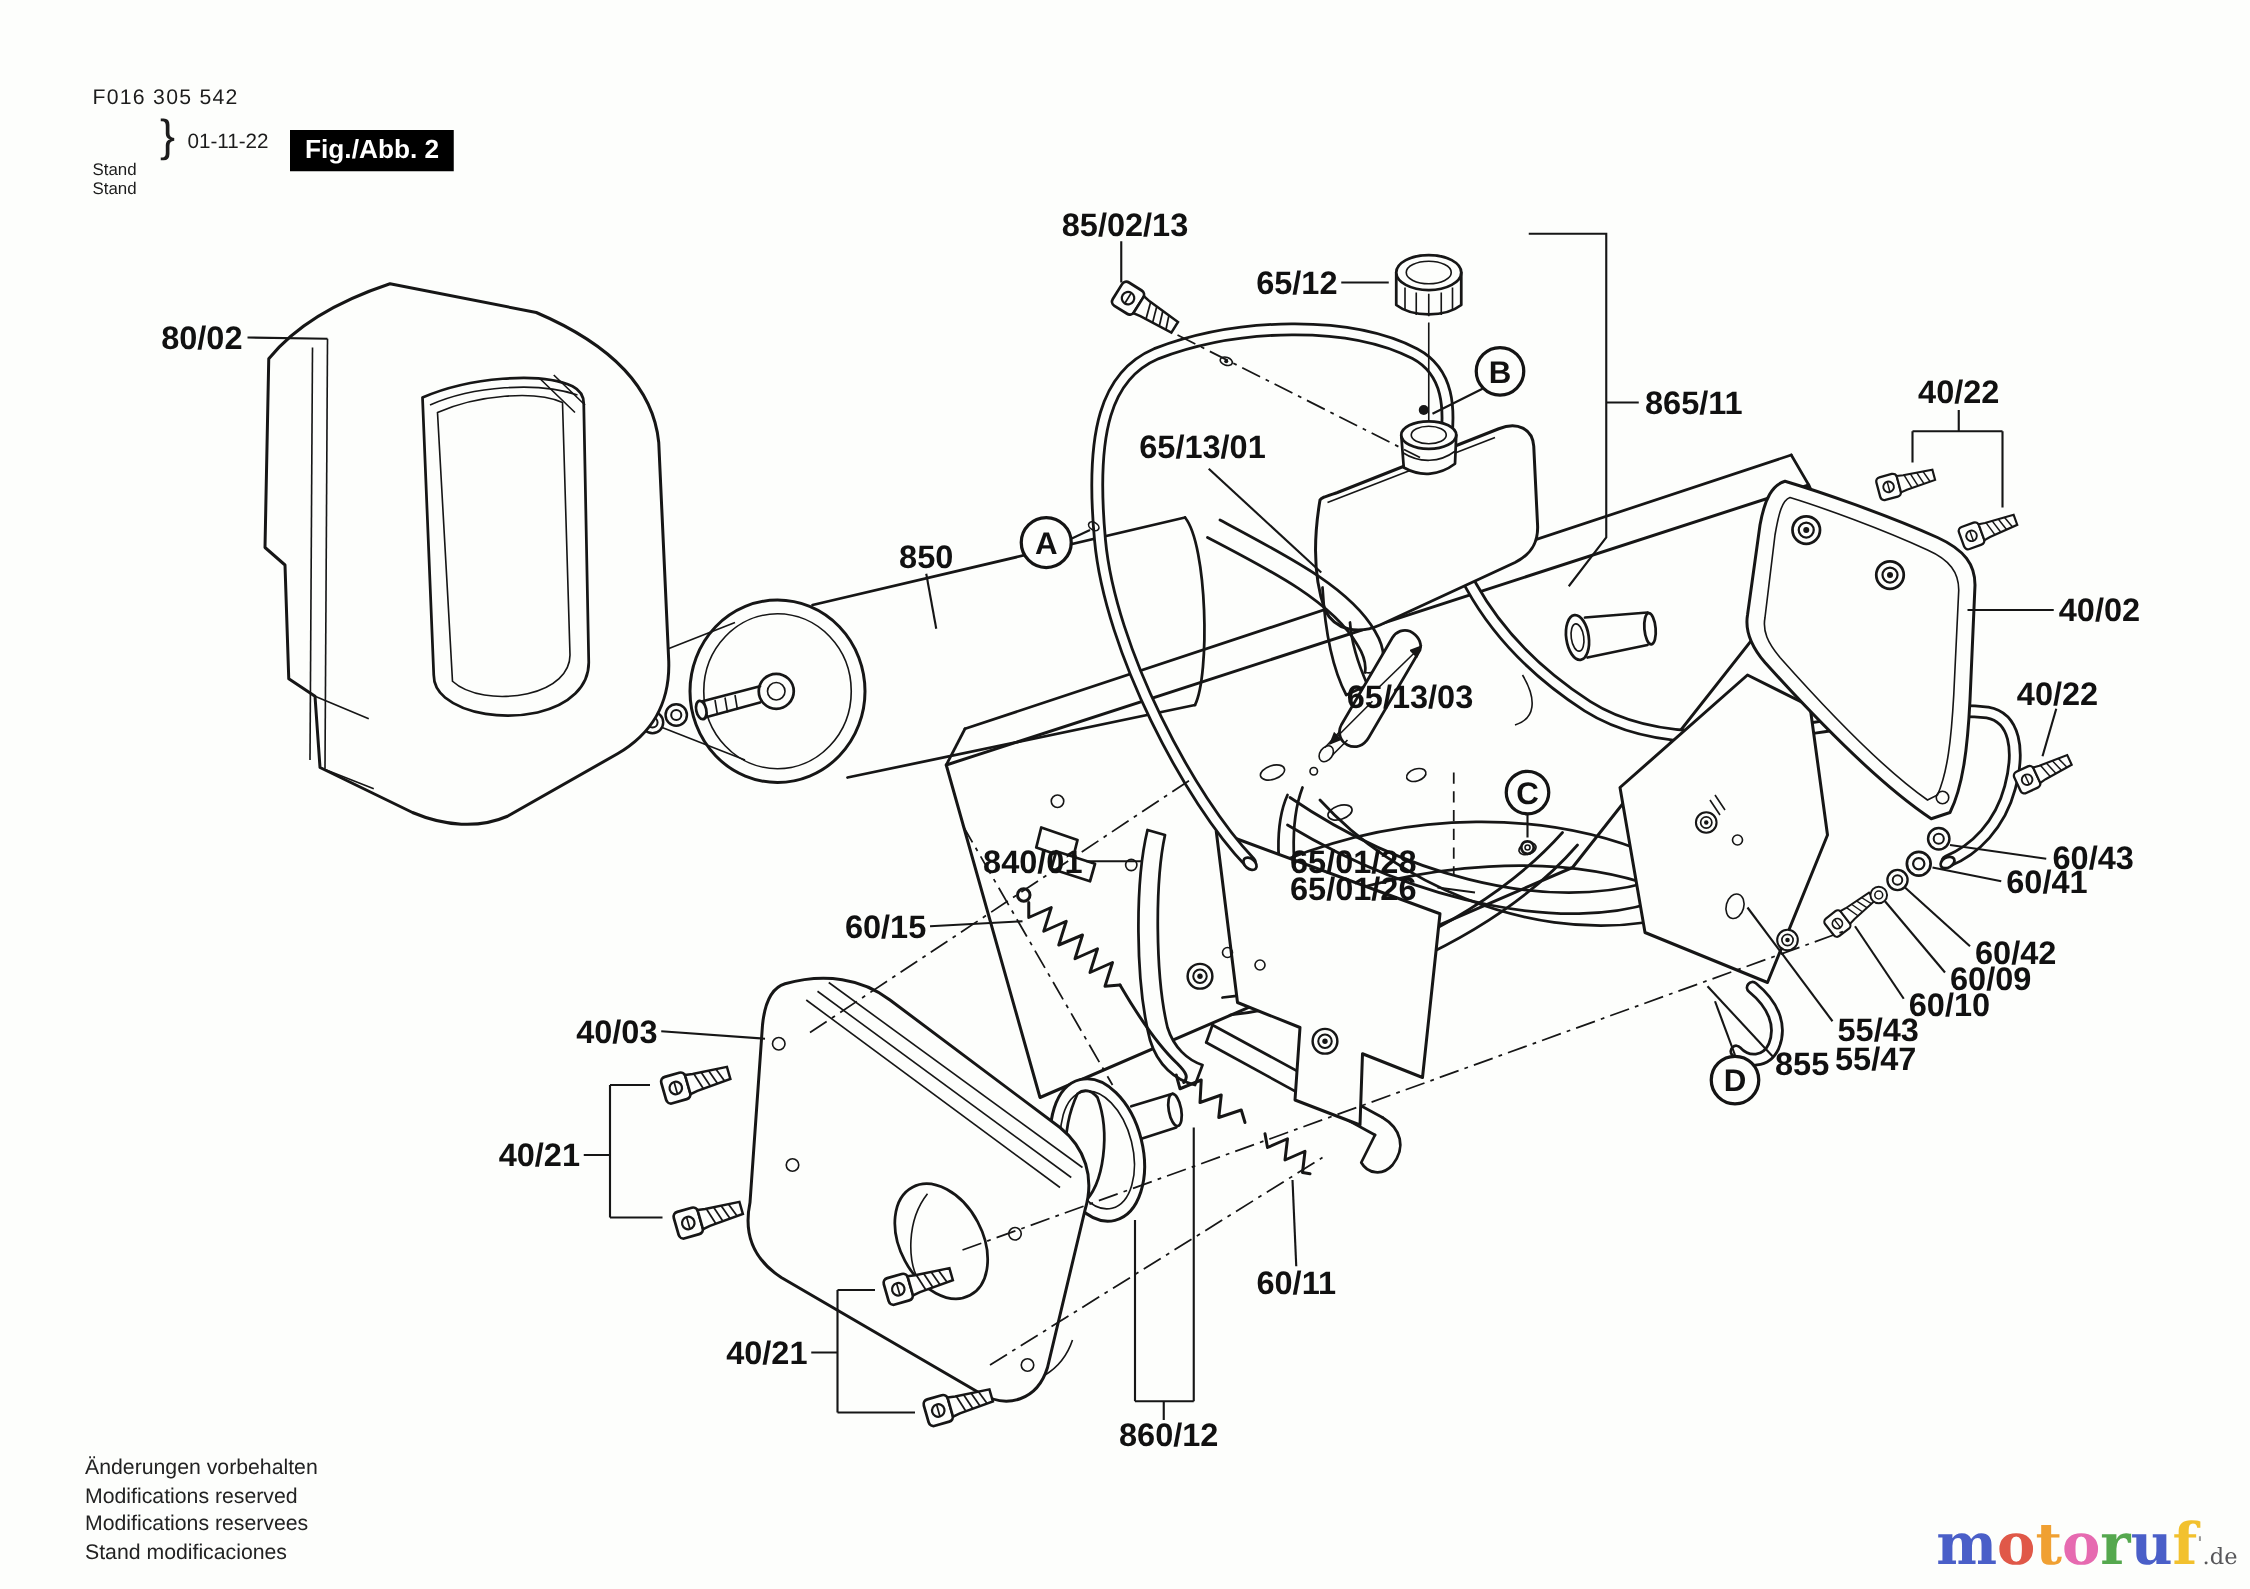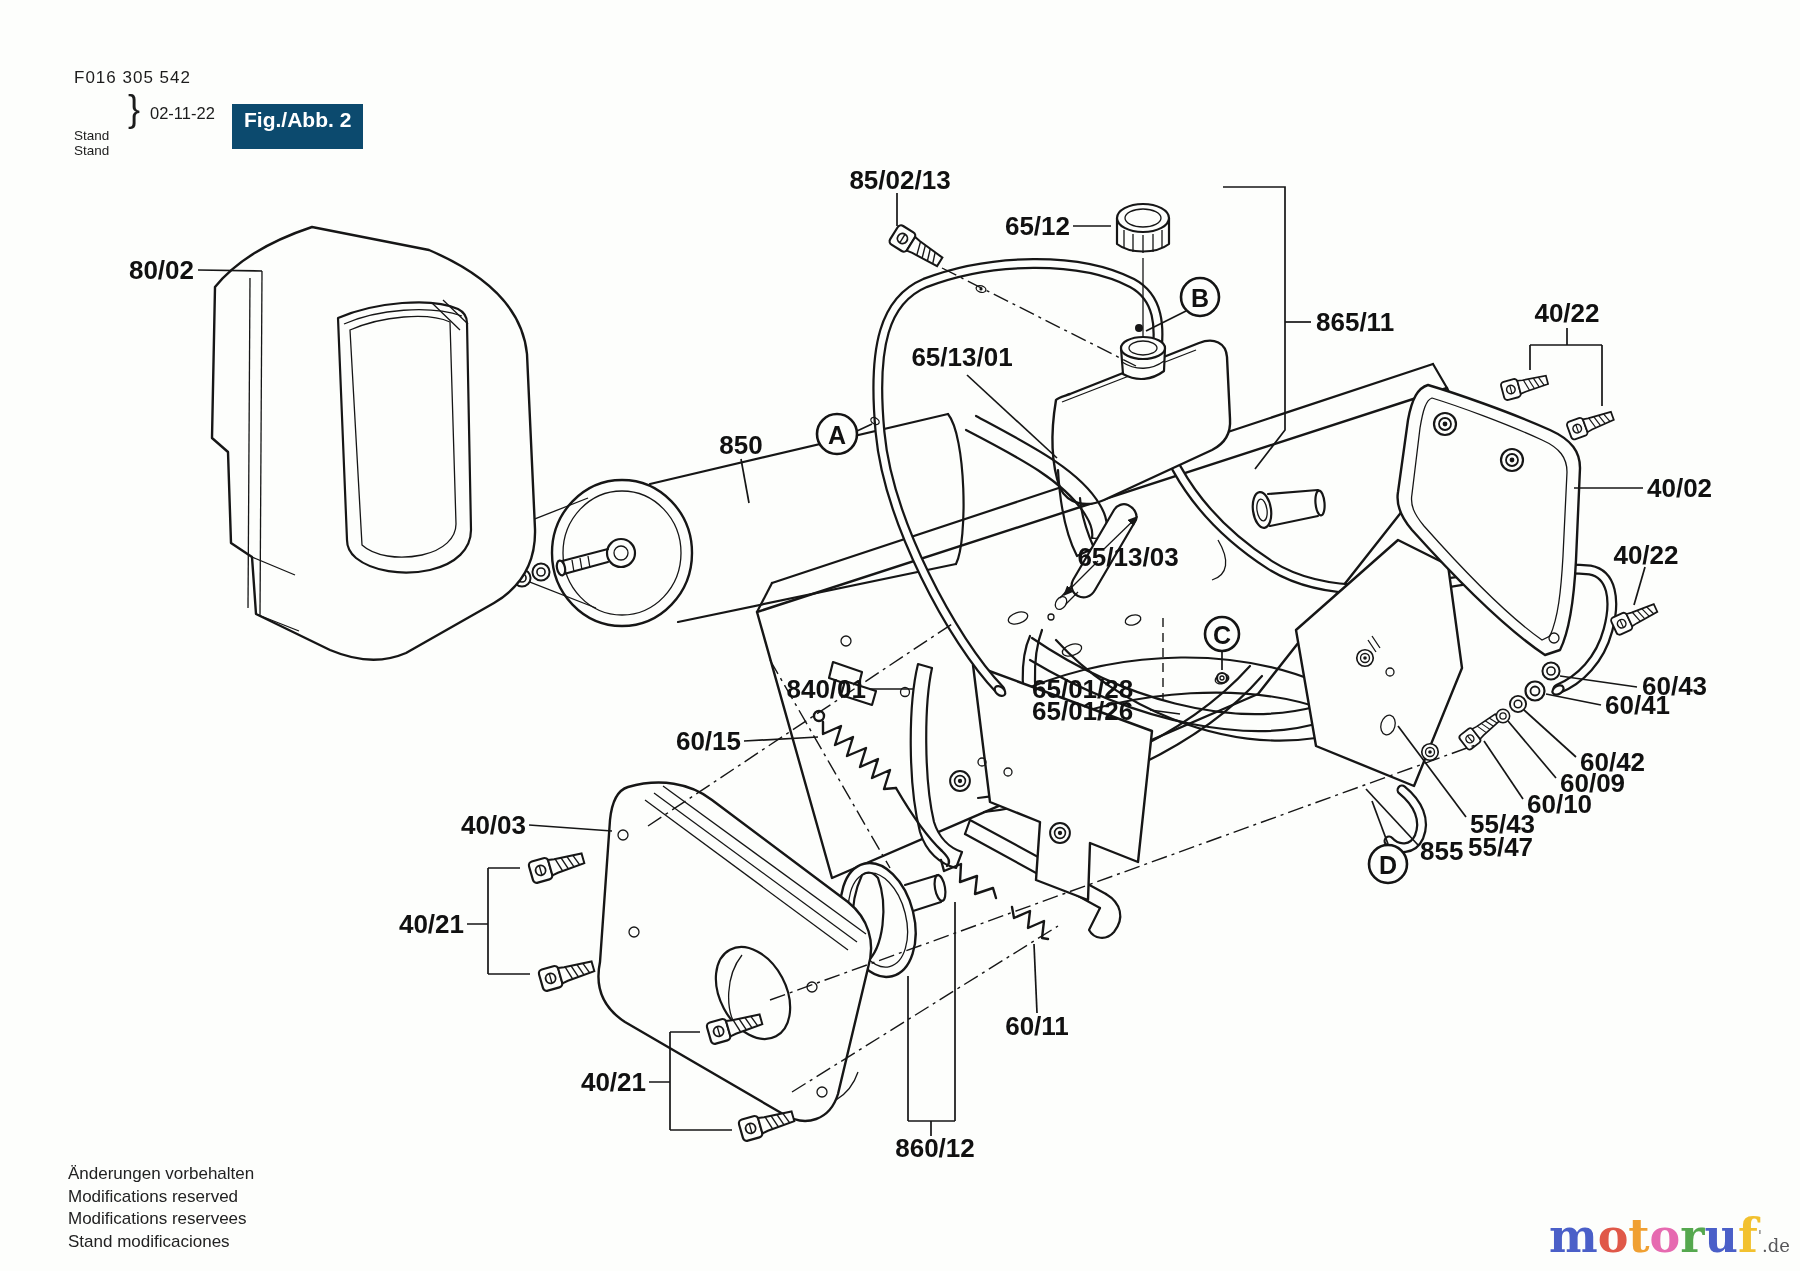--- a/index.html
+++ b/index.html
@@ -5,21 +5,21 @@
   html,body{margin:0;padding:0;}
   body{width:1800px;height:1271px;background:#ffffff;font-family:"Liberation Sans",sans-serif;overflow:hidden;}
   .stage{position:relative;width:1800px;height:1271px;background:#fdfefc;}
   svg{position:absolute;left:0;top:0;}
   
   .doc-number{position:absolute;left:74px;top:68px;font-size:17px;letter-spacing:1px;color:#1c1c1c;}
   .stand-block{position:absolute;left:74px;top:96px;color:#1c1c1c;margin-top:32px;}
   .stand-block .sl{display:block;font-size:13.5px;line-height:15px;}
   .brace{position:absolute;left:128px;top:88px;font-size:36px;font-weight:300;color:#1c1c1c;font-family:"Liberation Sans",sans-serif;}
   .issue-date{position:absolute;left:150px;top:104px;font-size:16.5px;color:#1c1c1c;}
-  .fig-box{position:absolute;left:232px;top:104px;background:#0c4a6e;color:#fff;font-size:21px;font-weight:bold;padding:4px 12px 17px 12px;}
+  .fig-box{position:absolute;left:232px;top:104px;background:#000000;color:#fff;font-size:21px;font-weight:bold;padding:4px 12px 5px 12px;}
   
   .footer-notes{position:absolute;left:68px;top:1121px;font-size:17px;line-height:22.5px;color:#222;margin-top:42px;}
   .footer-notes span{display:block;}
   
   .watermark{position:absolute;right:10px;bottom:2px;font-family:"DejaVu Serif",serif;font-weight:bold;font-size:46px;line-height:46px;white-space:nowrap;margin-top:28px;}
   .watermark .suffix{font-size:18px;font-weight:normal;color:#57575a;font-family:"DejaVu Serif",serif;}
   .watermark .tm{font-size:14px;color:#9a9a9a;vertical-align:top;}
   
   .o{fill:#fdfefc;stroke:#161616;stroke-width:2.4;stroke-linejoin:round;}
   .ow{fill:#fdfefc;stroke:#161616;stroke-width:2.2;stroke-linejoin:round;}
@@ -39,21 +39,21 @@
 <body>
 
 <div class="stage">
 
   <div class="doc-number">F016 305 542</div>
   <div class="stand-block">
     <span class="sl">Stand</span>
     <span class="sl">Stand</span>
   </div>
   <div class="brace">}</div>
-  <div class="issue-date">02-11-22</div>
+  <div class="issue-date">01-11-22</div>
   <div class="fig-box">Fig./Abb. 2</div>
 
   <svg width="1800" height="1271" viewBox="0 0 1800 1271">
     <defs>
       <g id="screw">
         <rect x="-26" y="-11" width="20" height="22" rx="4" fill="#fdfefc" stroke="#161616" stroke-width="2.2"></rect>
         <circle cx="-16" cy="0" r="5" fill="none" stroke="#161616" stroke-width="1.8"></circle>
         <line x1="-16" y1="-4.5" x2="-16" y2="4.5" stroke="#161616" stroke-width="1.4"></line>
         <path d="M -6,-8 L 0,-7 L 28,-5 L 28,5 L 0,7 L -6,8 Z" fill="#fdfefc" stroke="#161616" stroke-width="2"></path>
         <line x1="1" y1="-7" x2="5" y2="6.5" stroke="#161616" stroke-width="1.4"></line>

